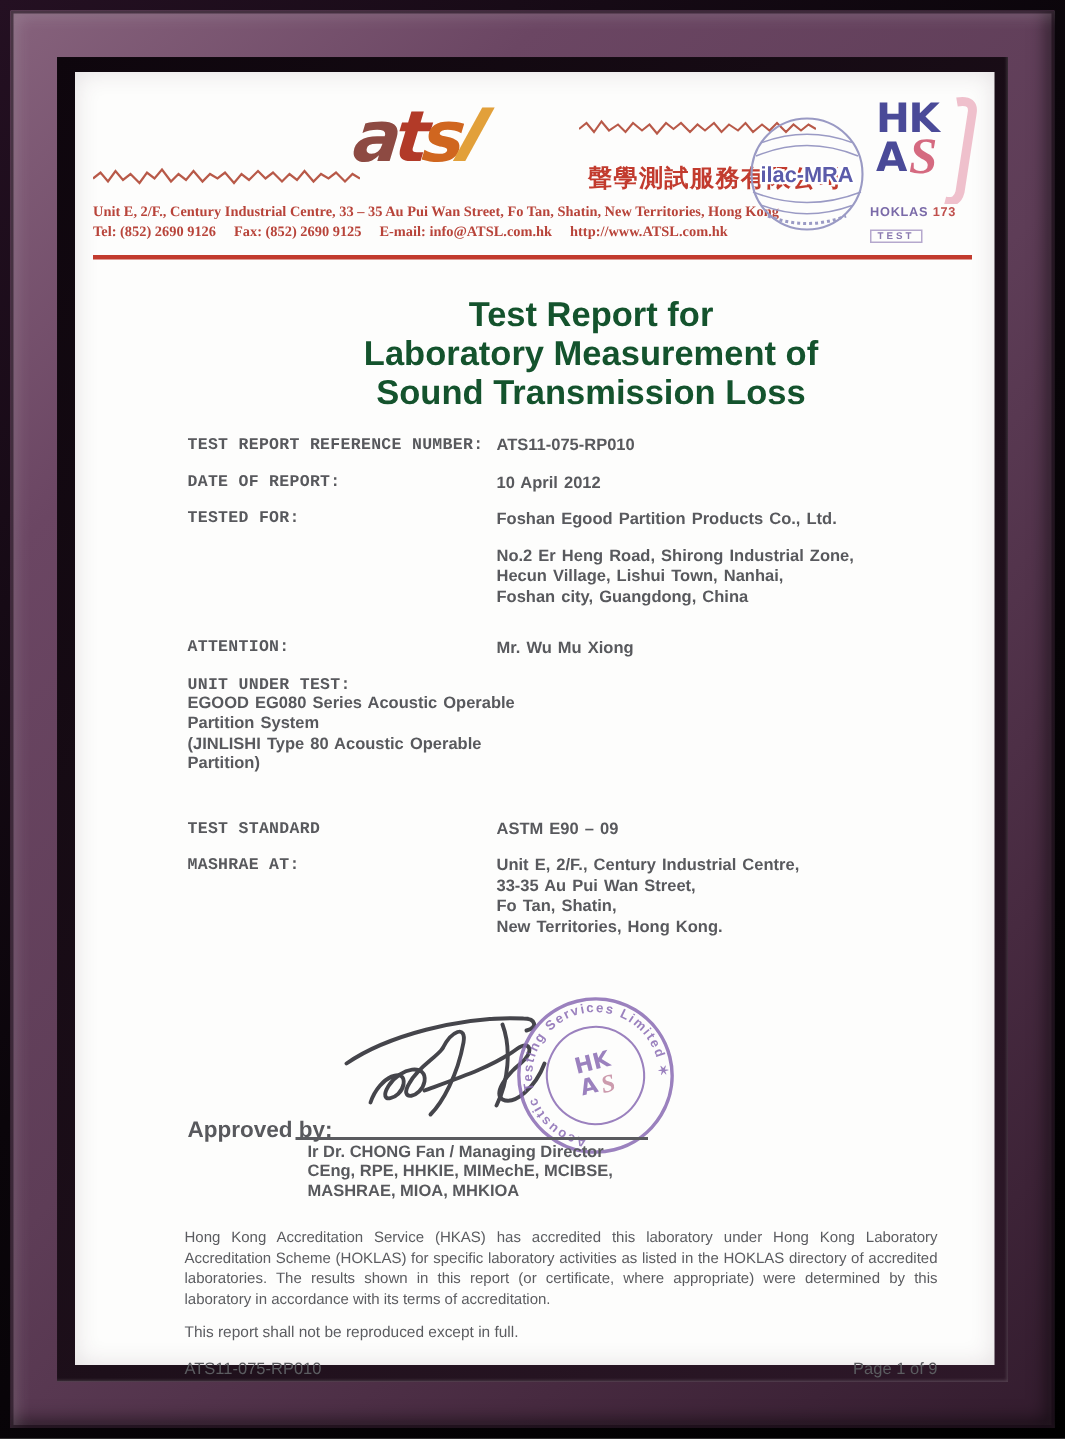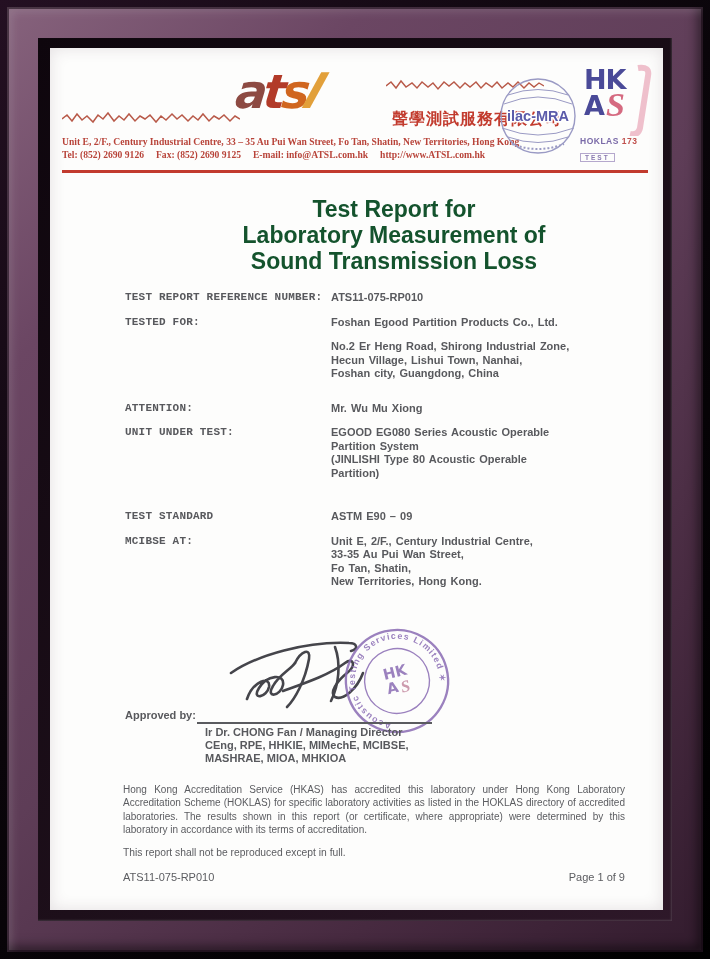--- a/index.html
+++ b/index.html
@@ -55,27 +55,27 @@
 
   
   .title { margin:23px 0 0 75px; font-size:23px; font-weight:bold; color:#14532d; line-height:26px;text-align:center; }
 
   
   .fields { margin:17px 0 0 75px; font-size:11px; font-weight:bold; color:#58595d; }
   .frow { display:flex; margin-bottom:11px; }
   .flabel { width:206px; flex:none; letter-spacing:.2px;font-family:Liberation Mono, monospace; }
   .fvalue { width:245px; white-space:pre-line; line-height:13.5px; word-spacing:1px; }
   .frow.addr { margin-bottom:21px; }
-  .frow.uut { margin-bottom:30px; }
+  .frow.uut { margin-bottom:30px;flex-direction:column; }
 
   
   .approval { position:relative; margin:44px 0 0 75px; height:136px; }
   .sig { position:absolute; left:92px; top:0; }
   .stamp { position:absolute; left:218px; top:-6px; transform:rotate(-14deg); opacity:.85; }
-  .approved-by { position:absolute; left:0; top:76px; font-size:11px; font-weight:bold; }
+  .approved-by { position:absolute; left:0; top:76px; font-size:15px; font-weight:bold; }
   .sig-line { position:absolute; left:72px; top:89px; width:235px; border-top:2px solid #5a5b5f; }
   .approver { position:absolute; left:80px; top:93px; font-size:11px; font-weight:bold; line-height:13px; white-space:pre-line; }
 
   
   .note1 { margin:14px 38px 0 73px; width:502px; font-size:10px; line-height:13.5px;
     text-align:justify; color:#5b5c60; }
   .note2 { margin:10px 38px 0 73px; font-size:10.3px; color:#5b5c60; }
   .pfoot { display:flex; justify-content:space-between; margin:13px 38px 0 73px;
     width:502px; font-size:11px; color:#5b5c60; }
 </style>
@@ -139,20 +139,24 @@
       <div>Laboratory Measurement of</div>
       <div>Sound Transmission Loss</div>
     </div>
 
     <div class="fields">
       <div class="frow">
         <div class="flabel">TEST REPORT REFERENCE NUMBER:</div>
         <div class="fvalue">ATS11-075-RP010</div>
       </div>
       <div class="frow">
+        <div class="flabel">DATE OF REPORT:</div>
+        <div class="fvalue">10 April 2012</div>
+      </div>
+      <div class="frow">
         <div class="flabel">TESTED FOR:</div>
         <div class="fvalue">Foshan Egood Partition Products Co., Ltd.</div>
       </div>
       <div class="frow addr">
         <div class="flabel"></div>
         <div class="fvalue">No.2 Er Heng Road, Shirong Industrial Zone,
 Hecun Village, Lishui Town, Nanhai,
 Foshan city, Guangdong, China</div>
       </div>
       <div class="frow">
@@ -164,21 +168,21 @@
         <div class="fvalue">EGOOD EG080 Series Acoustic Operable
 Partition System
 (JINLISHI Type 80 Acoustic Operable
 Partition)</div>
       </div>
       <div class="frow">
         <div class="flabel">TEST STANDARD</div>
         <div class="fvalue">ASTM E90 – 09</div>
       </div>
       <div class="frow">
-        <div class="flabel">MCIBSE AT:</div>
+        <div class="flabel">MASHRAE AT:</div>
         <div class="fvalue">Unit E, 2/F., Century Industrial Centre,
 33-35 Au Pui Wan Street,
 Fo Tan, Shatin,
 New Territories, Hong Kong.</div>
       </div>
     </div>
 
     <div class="approval">
       <svg class="sig" width="180" height="84" viewBox="0 0 180 84">
         <g fill="none" stroke="#45454b" stroke-width="2.6" stroke-linecap="round">

